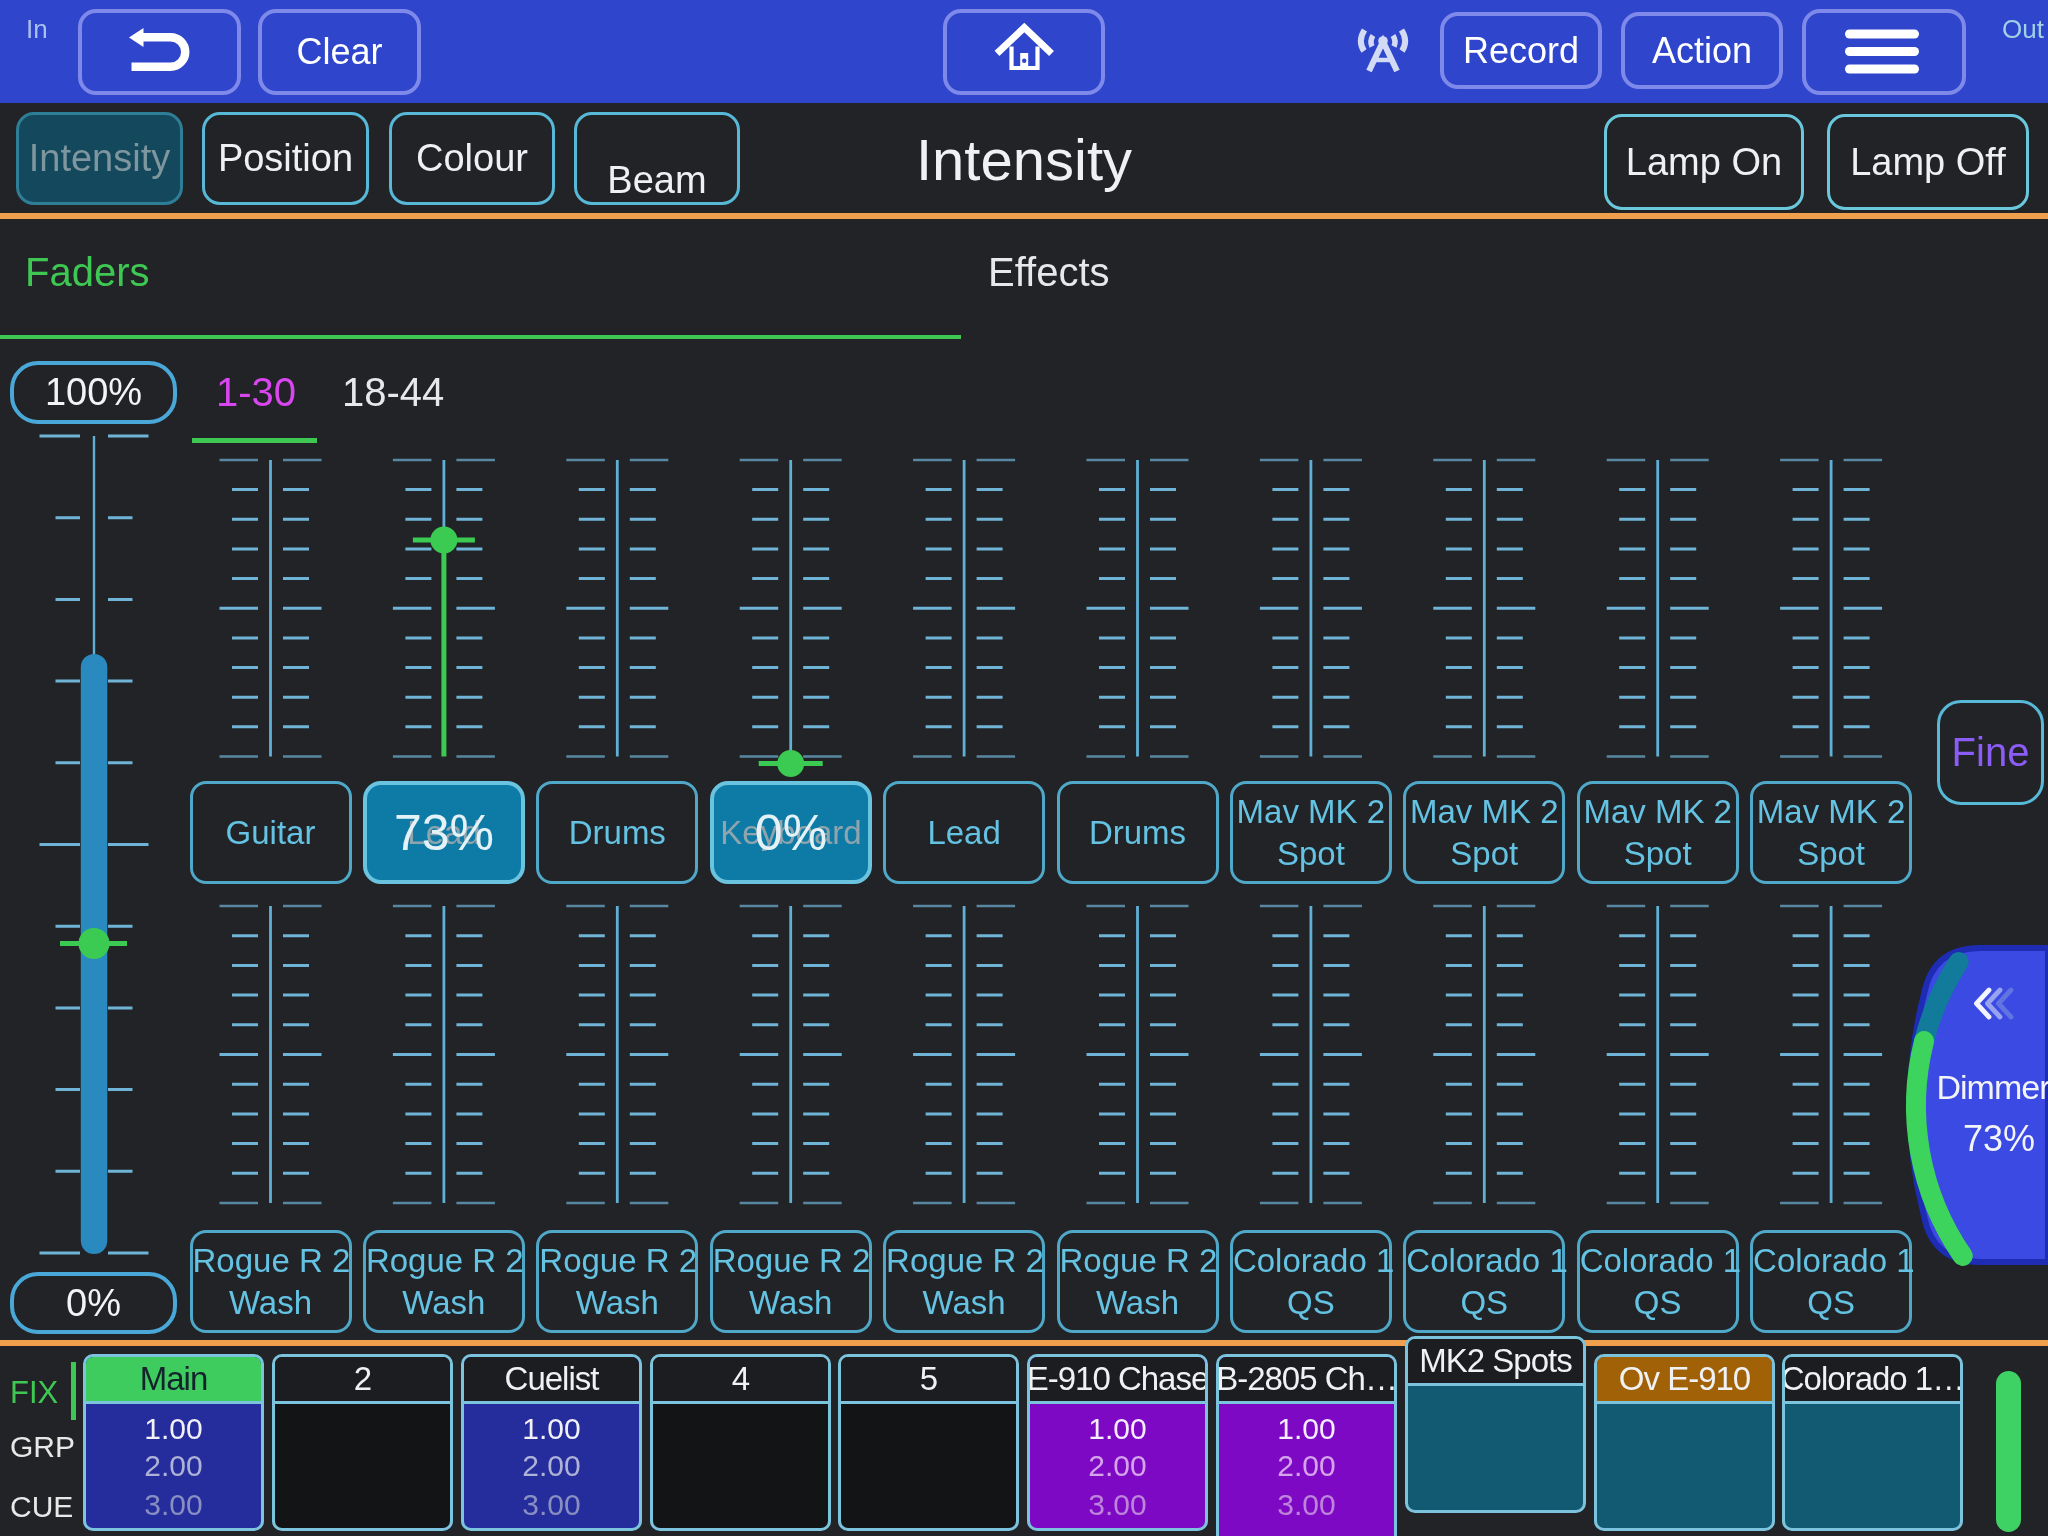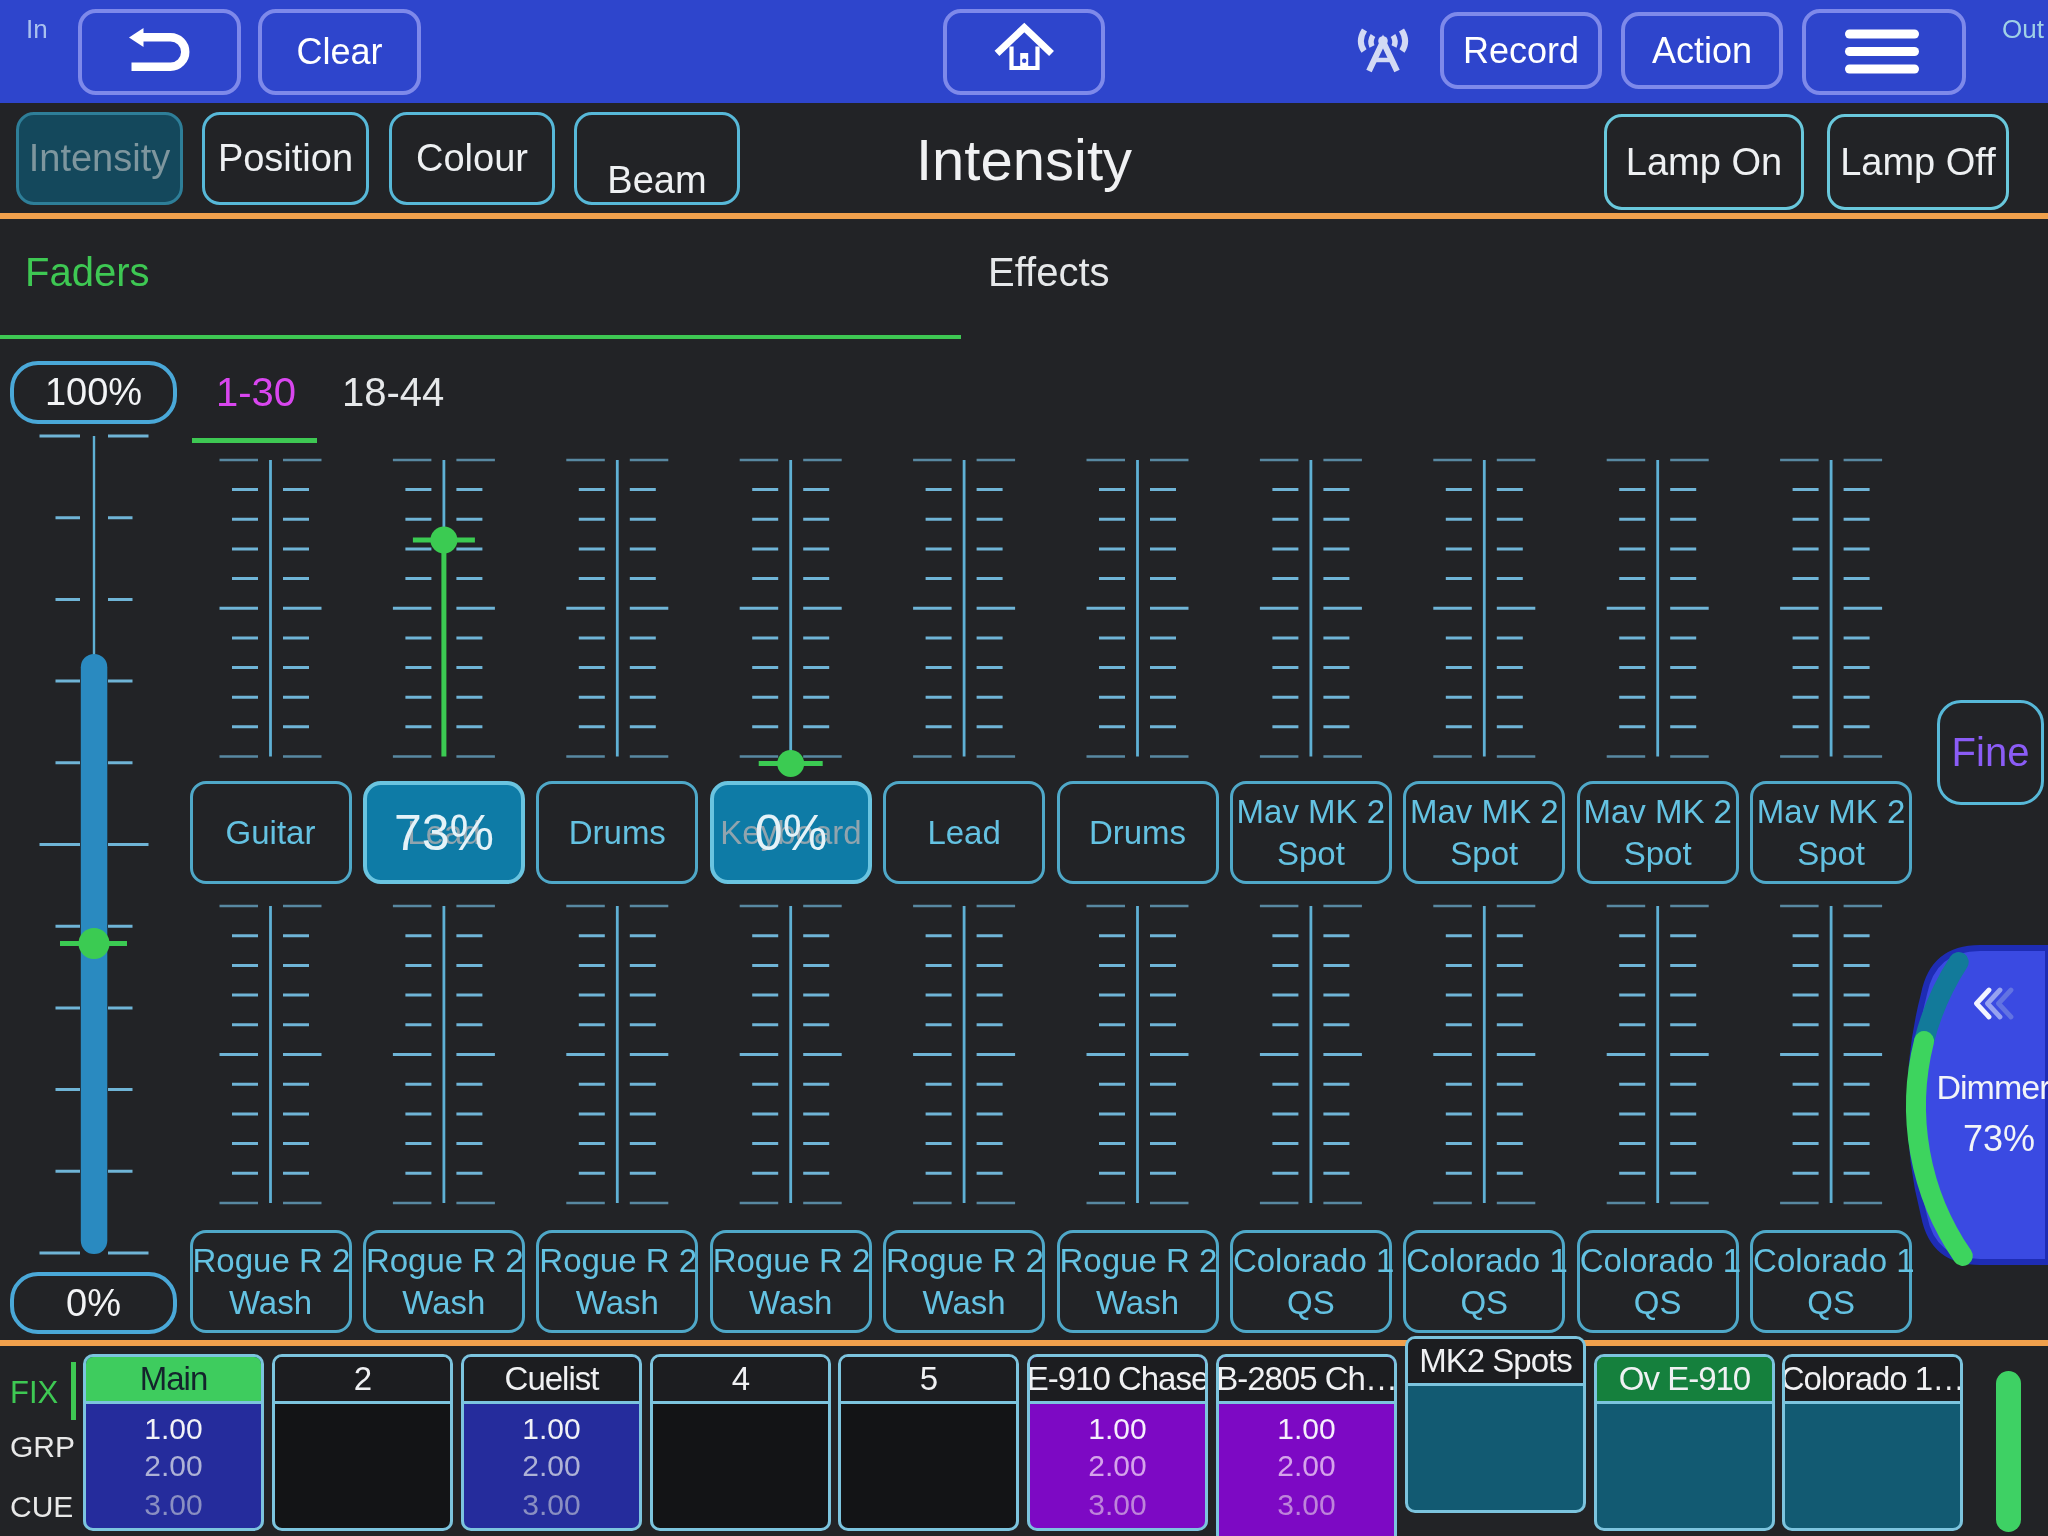--- a/index.html
+++ b/index.html
@@ -59,21 +59,21 @@
     <div style="position:absolute;left:389px;top:112px;width:166px;height:93px;border:3px solid #57b8d8;border-radius:18px;background:transparent;color:#eef0f2;display:flex;align-items:center;justify-content:center;text-align:center;font-size:38px;box-sizing:border-box;">
       <div style="width:100%">Colour</div>
     </div>
     <div style="position:absolute;left:574px;top:112px;width:166px;height:93px;border:3px solid #57b8d8;border-radius:18px;background:transparent;color:#eef0f2;display:flex;align-items:flex-end;justify-content:center;text-align:center;font-size:38px;box-sizing:border-box;">
       <div style="width:100%">Beam</div>
     </div>
     <div style="position:absolute;left:0;top:126px;width:2048px;text-align:center;font-size:58px;color:#f0f1f3">Intensity</div>
     <div style="position:absolute;left:1604px;top:114px;width:200px;height:96px;border:3px solid #69c8dc;border-radius:18px;background:transparent;color:#eef0f2;display:flex;align-items:center;justify-content:center;text-align:center;font-size:38px;box-sizing:border-box;">
       <div style="width:100%">Lamp On</div>
     </div>
-    <div style="position:absolute;left:1827px;top:114px;width:182px;height:96px;border:3px solid #69c8dc;border-radius:18px;background:transparent;color:#eef0f2;display:flex;align-items:center;justify-content:center;text-align:center;font-size:38px;box-sizing:border-box;">
+    <div style="position:absolute;left:1827px;top:114px;width:202px;height:96px;border:3px solid #69c8dc;border-radius:18px;background:transparent;color:#eef0f2;display:flex;align-items:center;justify-content:center;text-align:center;font-size:38px;box-sizing:border-box;">
       <div style="width:100%">Lamp Off</div>
     </div>
     <div style="position:absolute;left:0;top:213px;width:2048px;height:6px;background:#f0a04c"></div>
     <div style="position:absolute;left:25px;top:250px;font-size:40px;color:#3ec853">Faders</div>
     <div style="position:absolute;left:988px;top:250px;font-size:40px;color:#e6e8ea">Effects</div>
     <div style="position:absolute;left:0;top:335px;width:961px;height:4px;background:#3ec853"></div>
     <div style="position:absolute;left:10px;top:361px;width:167px;height:63px;border:4px solid #4aa8d8;border-radius:28px;background:transparent;color:#f2f3f5;display:flex;align-items:center;justify-content:center;text-align:center;font-size:38px;box-sizing:border-box;">
       <div style="width:100%">100%</div>
     </div>
     <div style="position:absolute;left:10px;top:1272px;width:167px;height:62px;border:4px solid #4aa8d8;border-radius:28px;background:transparent;color:#f2f3f5;display:flex;align-items:center;justify-content:center;text-align:center;font-size:38px;box-sizing:border-box;">
@@ -468,20 +468,20 @@
         <div style="margin-top:10px;color:#f6eefc;line-height:30px">1.00</div>
         <div style="margin-top:7px;color:#d5a3ea;line-height:30px">2.00</div>
         <div style="margin-top:9px;color:#be84da;line-height:30px">3.00</div>
       </div>
     </div>
     <div style="position:absolute;left:1405px;top:1336px;width:181px;height:177px;border:3px solid #7cc4de;border-radius:10px;overflow:hidden;box-sizing:border-box;background:#125a72">
 <div style="height:44px;background:#1c1d20;border-bottom:3px solid #7cc4de;color:#f0f1f3;font-size:33px;letter-spacing:-1px;display:flex;align-items:center;justify-content:center;white-space:nowrap;overflow:hidden">MK2 Spots</div>
 <div style="font-size:30px;text-align:center"></div>
     </div>
     <div style="position:absolute;left:1594px;top:1354px;width:181px;height:177px;border:3px solid #7cc4de;border-radius:10px;overflow:hidden;box-sizing:border-box;background:#125a72">
-<div style="height:44px;background:#15803d;border-bottom:3px solid #7cc4de;color:#f0f1f3;font-size:33px;letter-spacing:-1px;display:flex;align-items:center;justify-content:center;white-space:nowrap;overflow:hidden">Ov E-910</div>
+<div style="height:44px;background:#a16207;border-bottom:3px solid #7cc4de;color:#f0f1f3;font-size:33px;letter-spacing:-1px;display:flex;align-items:center;justify-content:center;white-space:nowrap;overflow:hidden">Ov E-910</div>
 <div style="font-size:30px;text-align:center"></div>
     </div>
     <div style="position:absolute;left:1782px;top:1354px;width:181px;height:177px;border:3px solid #7cc4de;border-radius:10px;overflow:hidden;box-sizing:border-box;background:#125a72">
 <div style="height:44px;background:#1c1d20;border-bottom:3px solid #7cc4de;color:#f0f1f3;font-size:33px;letter-spacing:-1px;display:flex;align-items:center;justify-content:center;white-space:nowrap;overflow:hidden">Colorado 1…</div>
 <div style="font-size:30px;text-align:center"></div>
     </div>
     <div style="position:absolute;left:1996px;top:1371px;width:25px;height:161px;border-radius:13px;background:#3ed164"></div>
 </div>
 </body></html>

